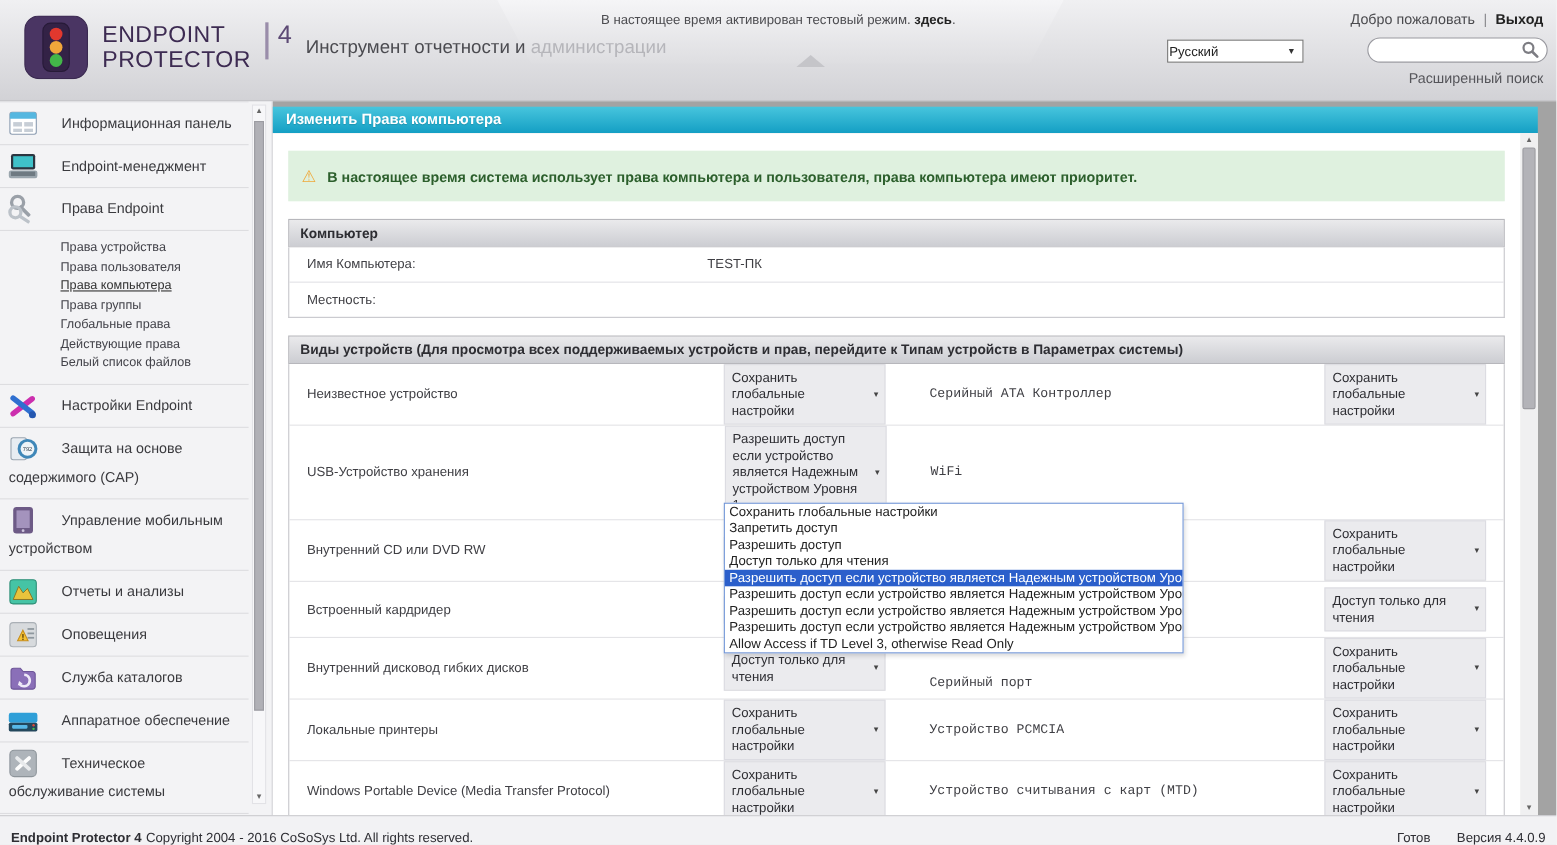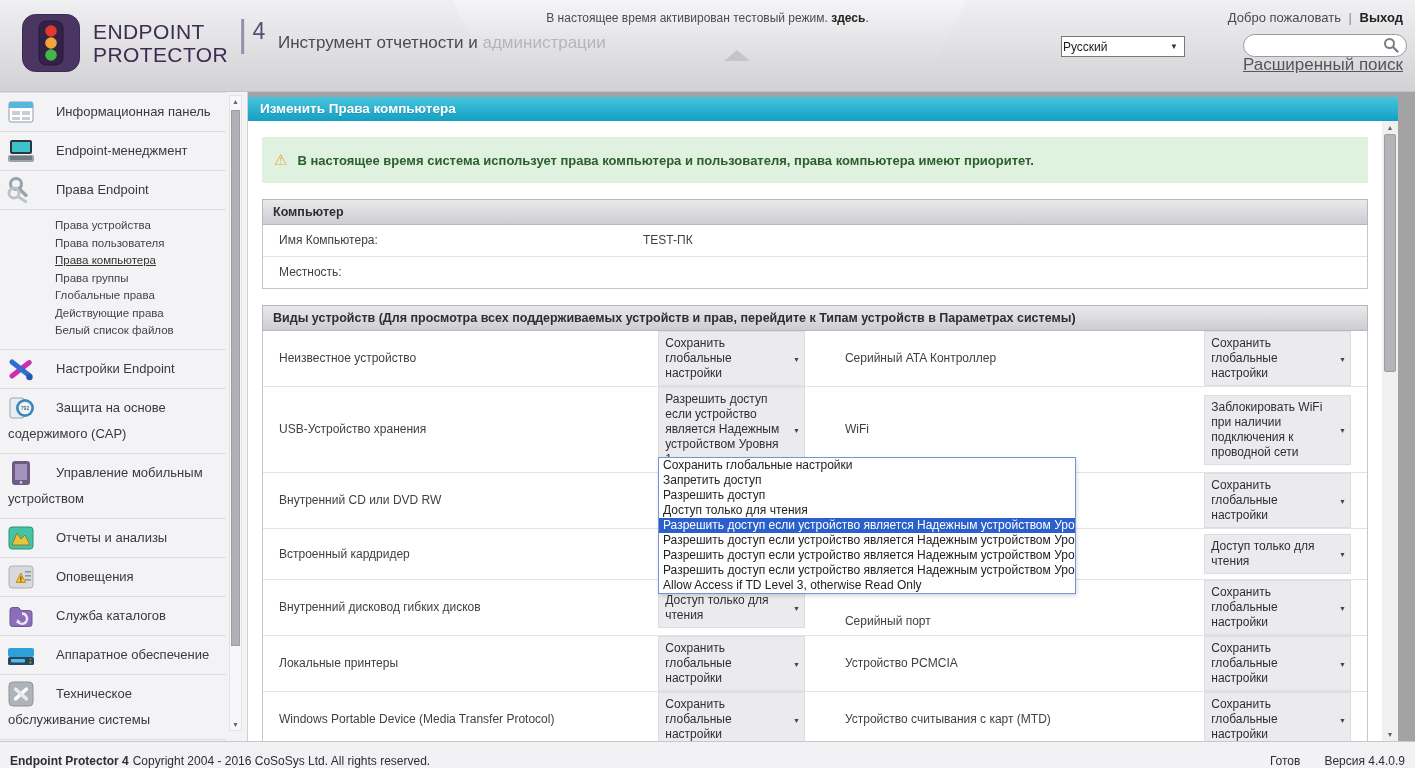--- a/index.html
+++ b/index.html
@@ -35,22 +35,22 @@
   .welcome-area .sep { color:#8a8a8e; margin:0 4px; }
   .lang-select { position:absolute; left:1061px; top:36px; width:124px; height:21px;
     background:#fff; border:1px solid #777; font-size:12px; padding:3px 18px 0 1px;
     color:#222; cursor:pointer; }
   .lang-arrow { position:absolute; right:6px; top:5px; font-size:8px; color:#333; }
   .search-wrap { position:absolute; left:1243px; top:34px; width:164px; height:23px; }
   .search-input { width:164px; height:23px; border:1px solid #9a9aa0; border-radius:12px;
     padding:0 28px 0 10px; font-size:12px; outline:none; background:#fff;
     font-family:"Liberation Sans",sans-serif; }
   .search-glyph { position:absolute; right:8px; top:3px; }
-  .adv-search { position:absolute; top:55px; right:12px; font-size:17px; color:#55555a;
-    text-decoration:underline; cursor:pointer; }
+  .adv-search { position:absolute; top:63px; right:12px; font-size:13px; color:#55555a;
+    cursor:pointer; }
   
   .middle { display:flex; height:649px; background:#a3a3a3; }
   
   .sidebar { width:248px; background:#f3f3f5; border-right:1px solid #d0d0d4;
     position:relative; overflow:hidden; }
   .sb-inner { width:226px; border-top:1px solid #dddde0; }
   .sb-item { position:relative; border-bottom:1px solid #dddde0; padding:6px 8px;
     min-height:38px; cursor:pointer; }
   .sb-item .icon { position:absolute; left:6px; top:4px; width:30px; height:30px; }
   .sb-item-label { display:block; text-indent:48px; line-height:26px;
@@ -86,21 +86,21 @@
   .kv-label { width:364px; }
   .dev-row { display:flex; align-items:center; border-bottom:1px solid #e3e3e6;
     padding:0 16px; font-size:12px; color:#3f3f44; }
   .dev-row:nth-of-type(1) { min-height:56px; }
   .dev-row:nth-of-type(2) { min-height:70px; }
   .dev-row:nth-of-type(3), .dev-row:nth-of-type(4), .dev-row:nth-of-type(5),
   .dev-row:nth-of-type(6), .dev-row:nth-of-type(7) { min-height:51px; }
   .dev-row:nth-of-type(5) .dev-right-label { align-self:flex-end; padding-bottom:6px; }
   .dev-left-label { width:380px; padding-right:12px; line-height:15px; }
   .dev-gap { width:20px; }
-  .dev-right-label { width:380px; padding:0 20px 0 20px; line-height:15px; }
+  .dev-right-label { width:380px; padding:0 20px 0 20px; line-height:15px;font-family:Liberation Mono, monospace; }
   .select-box { width:147px; background:#ebebee; border:1px solid #dcdce2;
     padding:4px 17px 4px 6px; position:relative; min-height:25px; line-height:15px;
     font-size:12px; color:#2e2e33; cursor:pointer; }
   .select-box::after { content:"▼"; position:absolute; right:4px; top:50%;
     transform:translateY(-50%); font-size:7px; color:#444; }
   
   .dropdown-popup { position:absolute; left:410px; top:365px; width:418px; z-index:10;
     background:#fff; border:1px solid #7296d8; box-shadow:1px 2px 4px rgba(0,0,0,0.15); }
   .dd-option { font-size:12px; line-height:15px; padding:0 4px; color:#222;
     white-space:nowrap; overflow:hidden; cursor:pointer; }
@@ -360,21 +360,20 @@
               <div class="dev-gap"></div>
               <div class="dev-right-label">Серийный ATA Контроллер</div>
               <div class="select-box">Сохранить глобальные настройки</div>
             </div>
 
             <div class="dev-row">
               <div class="dev-left-label">USB-Устройство хранения</div>
               <div class="select-box">Разрешить доступ если устройство является Надежным устройством Уровня 1</div>
               <div class="dev-gap"></div>
               <div class="dev-right-label">WiFi</div>
-              <div class="select-box">Заблокировать WiFi при наличии подключения к проводной сети</div>
             </div>
 
             <div class="dev-row">
               <div class="dev-left-label">Внутренний CD или DVD RW</div>
               <div class="select-box"></div>
               <div class="dev-gap"></div>
               <div class="dev-right-label"></div>
               <div class="select-box">Сохранить глобальные настройки</div>
             </div>
 

